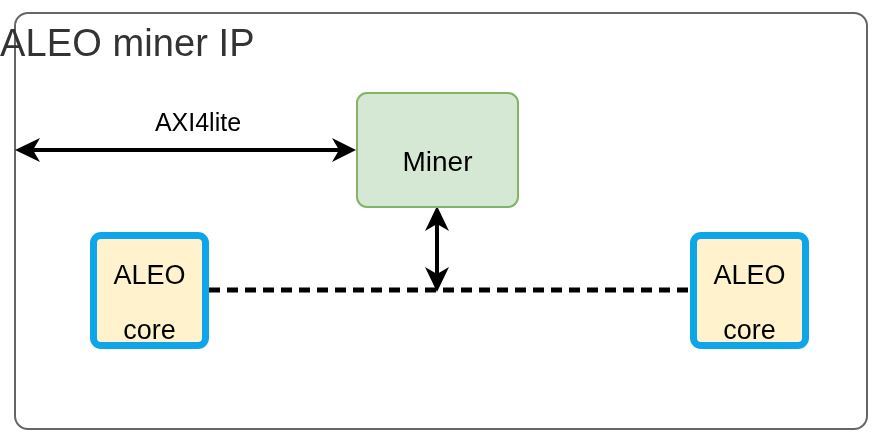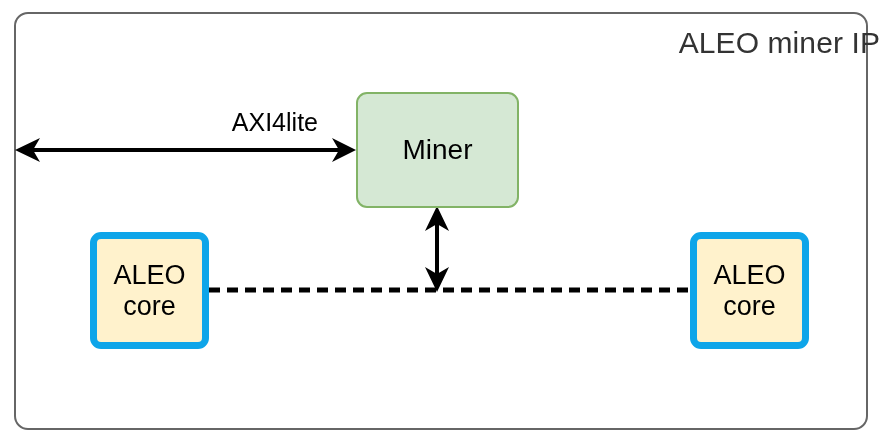--- a/index.html
+++ b/index.html
@@ -33,42 +33,42 @@
     border-radius: 14px;
     background: #ffffff;
   }
 
   
   .ip-title {
     position: absolute;
     left: 0;
     top: 26px;
     width: 880px;
-    text-align: right;
-    font-size: 30px;
+    text-align: left;
+    font-size: 38px;
     line-height: 34px;
     color: #333333;
     letter-spacing: 0.1px;
     white-space: nowrap;
   }
 
   
   .block {
     position: absolute;
     box-sizing: border-box;
     display: flex;
     flex-direction: column;
     align-items: center;
     justify-content: center;
     text-align: center;
     border-radius: 11px;
     color: #000000;
     line-height: 1.12;
   }
-  .block .line { display: block; white-space: nowrap; }
+  .block .line { display: block; white-space: nowrap; margin-top: 24px; }
 
   
   .block-miner-manager {
     left: 356px;
     top: 92px;
     width: 163px;
     height: 116px;
     background: #d5e8d4;
     border: 2px solid #82b366;
     font-size: 28px;
@@ -93,21 +93,21 @@
     width: 880px; height: 444px;
     pointer-events: none;
   }
 
   
   .axi-label {
     position: absolute;
     left: 78px;
     top: 108px;
     width: 240px;
-    text-align: right;
+    text-align: center;
     font-size: 25px;
     line-height: 28px;
     color: #000000;
     white-space: nowrap;
   }
 </style>
 </head>
 <body>
 
 <div id="diagram-root">

